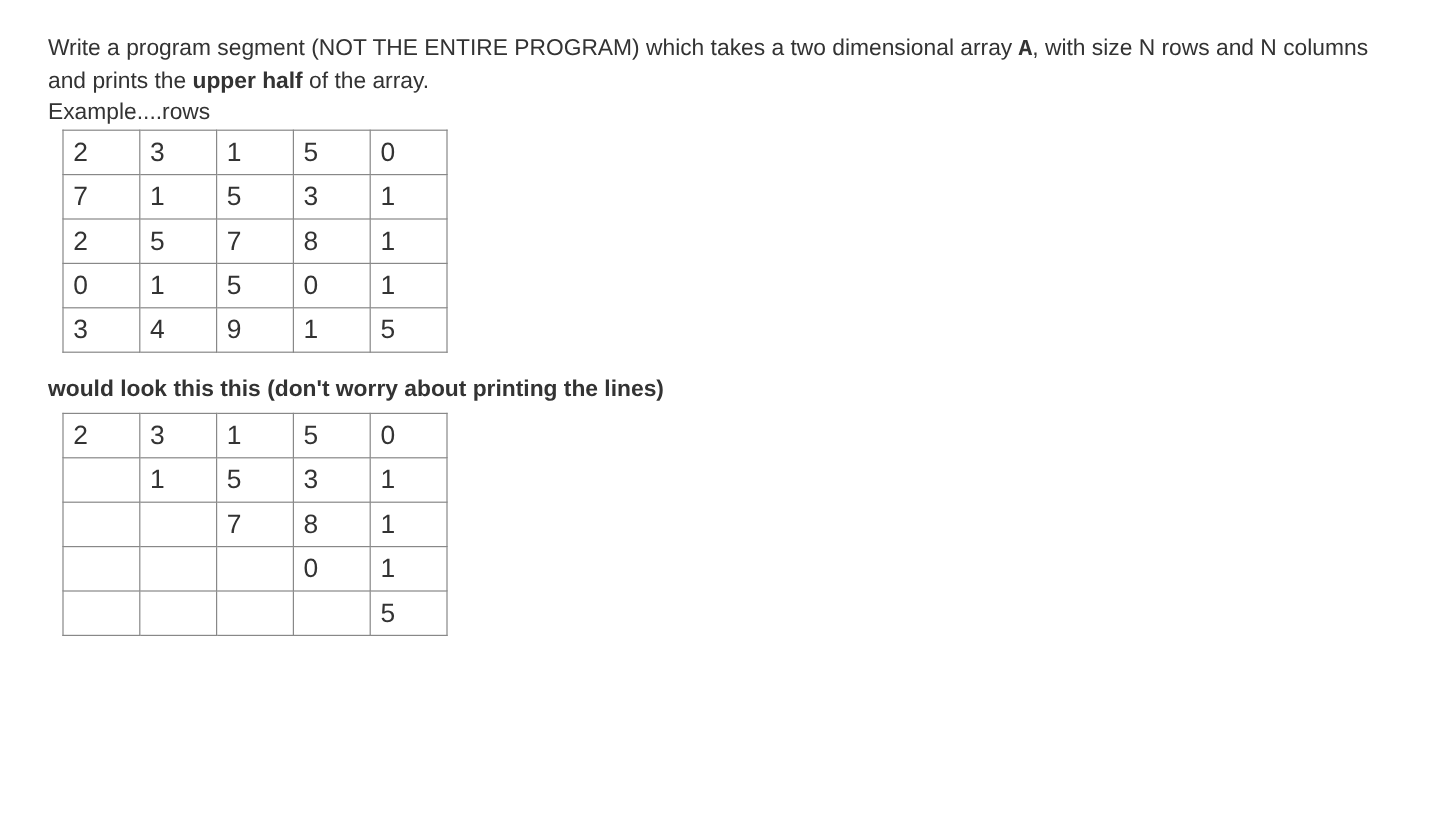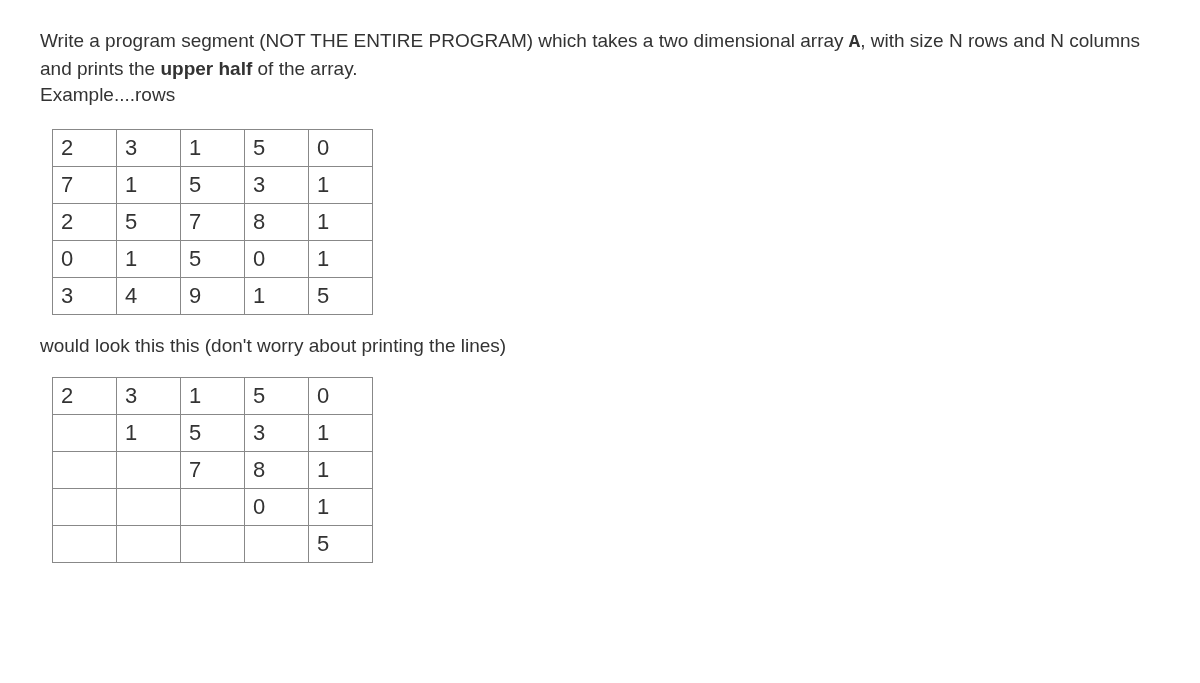--- a/index.html
+++ b/index.html
@@ -5,21 +5,20 @@
     body {
       font-family: Arial, Helvetica, sans-serif;
       font-size: 19px;
       color: #333;
       margin: 0;
       padding: 28px 40px;
       background: #fff;
     }
     .question-text {
       line-height: 1.4;
-      margin-bottom: 20px;
     }
     .mono {
       font-family: 'Courier New', Courier, monospace;
       font-weight: bold;
     }
     .bold {
       font-weight: bold;
     }
     table.matrix {
       border-collapse: collapse;
@@ -30,22 +29,23 @@
       border: 1px solid #888;
       width: 54px;
       height: 34px;
       text-align: left;
       padding-left: 8px;
       font-family: 'Trebuchet MS', Arial, sans-serif;
       font-size: 22px;
       vertical-align: middle;
     }
     .between-text {
-      margin-bottom: 20px;
+      margin-bottom: 8px;
       margin-top: 6px;
+      font-weight: bold;
     }
   </style>
 </head>
 <body>
 
 <div class="question-text">
   <span>Write a program segment (NOT THE ENTIRE PROGRAM) which takes a two dimensional array </span><span class="mono">A</span><span>, with size N rows and N columns and prints the </span><span class="bold">upper half</span><span> of the array.</span>
   <br>
   <span>Example....rows</span>
 </div>

